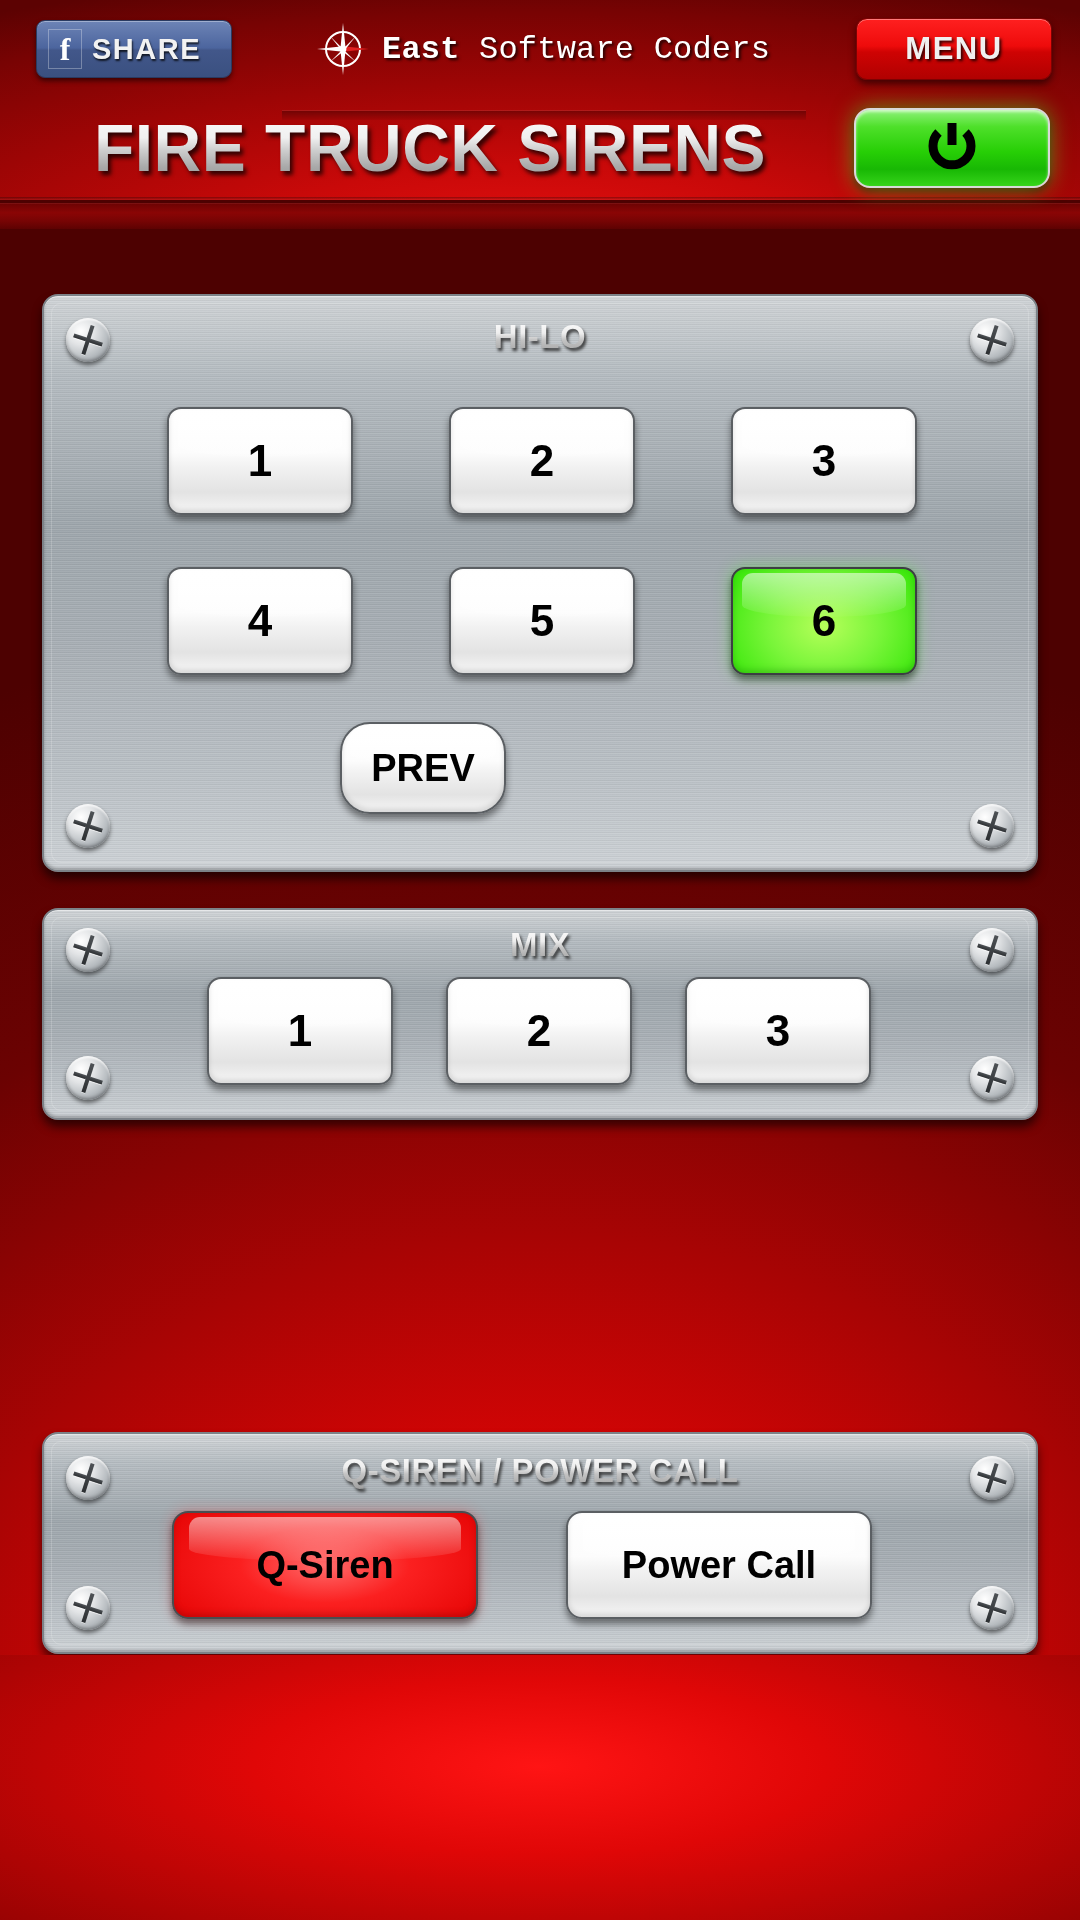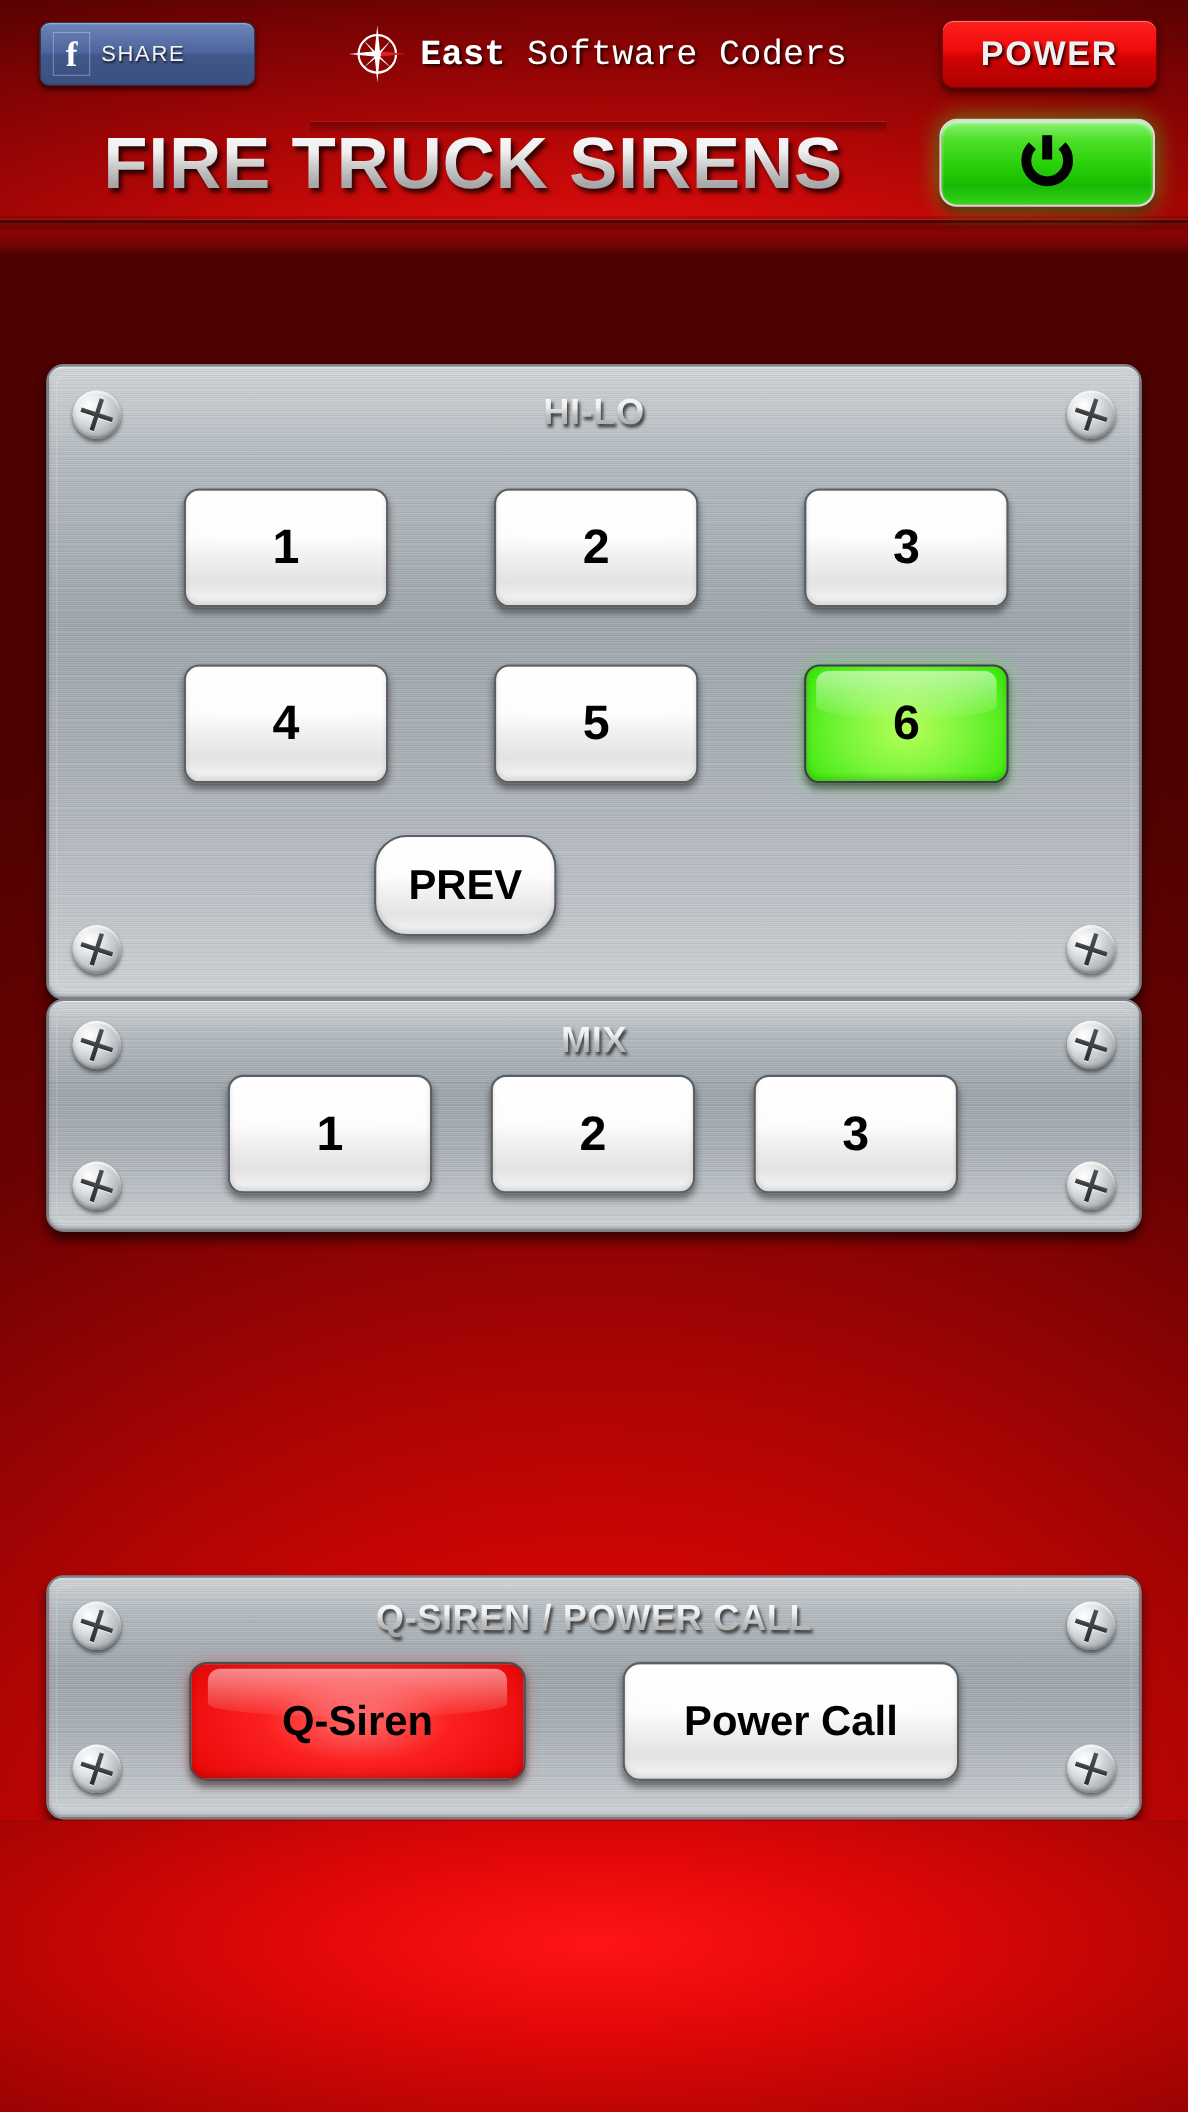--- a/index.html
+++ b/index.html
@@ -49,21 +49,21 @@
     box-shadow:0 3px 5px rgba(0,0,0,.55), inset 0 1px 0 rgba(255,255,255,.35);
     display:flex; align-items:center; gap:10px; padding-left:11px;
   }
   .fb-f{
     width:34px; height:40px; border:1px solid rgba(255,255,255,.30);
     display:flex; align-items:center; justify-content:center;
     color:#fff; font-size:32px; font-weight:bold; font-family:"Liberation Serif",serif;
     line-height:1;
   }
   .fb-label{
-    color:#f2f2f2; font-size:20px; font-weight:normal; letter-spacing:1.5px;
+    color:#f2f2f2; font-size:29px; font-weight:bold; letter-spacing:1.5px;
     text-shadow:1px 2px 2px rgba(0,0,0,.75);
     text-align:center;
   }
 
   
   .brand{
     position:absolute; left:316px; top:12px; width:440px; height:58px;
     display:flex; align-items:center; gap:12px;
   }
   .brand-compass{ width:54px; height:54px; flex:0 0 54px; position:relative; }
@@ -237,34 +237,34 @@
           <circle cx="27" cy="27" r="3.4" fill="#ffffff"></circle>
         </svg>
       </div>
       <div class="brand-text">
         <b>East</b><span> Software Coders</span>
       </div>
     </div>
     <div class="brand-underline"></div>
 
     <div class="menu-btn">
-      <span>POWER</span>
+      <span>MENU</span>
     </div>
   </div>
 
   <div class="app-title">FIRE TRUCK SIRENS</div>
 
   <div class="power-btn">
     <svg width="52" height="58" viewBox="0 0 52 58">
       <path d="M26 4 L26 26" stroke="#000" stroke-width="9" stroke-linecap="butt"></path>
       <path d="M12.5 13.5 A19 19 0 1 0 39.5 13.5" stroke="#000" stroke-width="9" fill="none" stroke-linecap="butt"></path>
     </svg>
   </div>
 
-  <div class="panel" style="top:294px; height:578px;margin-top:37px;">
+  <div class="panel" style="top:294px; height:578px;">
     <div class="panel-title" style="top:22px;">HI-LO</div>
 
     <div class="screw" style="left:22px;  top:22px;"></div>
     <div class="screw" style="right:22px; top:22px;"></div>
     <div class="screw" style="left:22px;  bottom:22px;"></div>
     <div class="screw" style="right:22px; bottom:22px;"></div>
 
     <div class="btn num-btn" style="left:123px; top:111px;">
         <span>1</span>
       </div>

